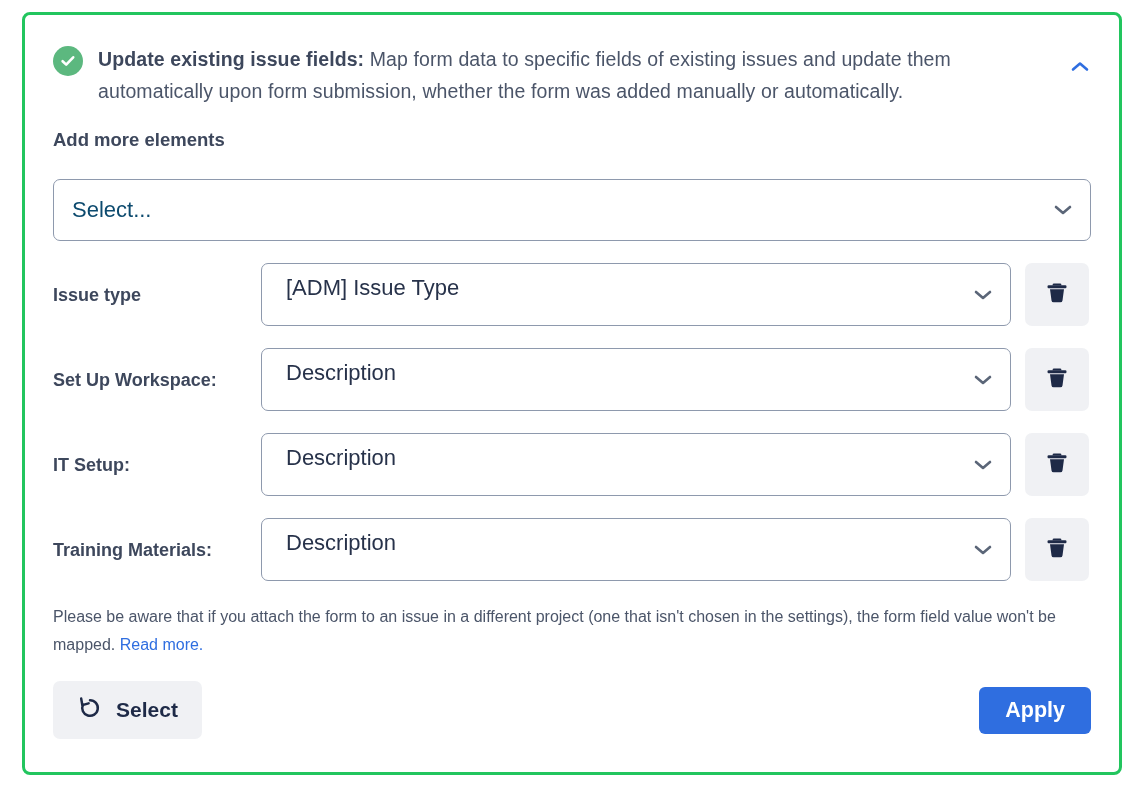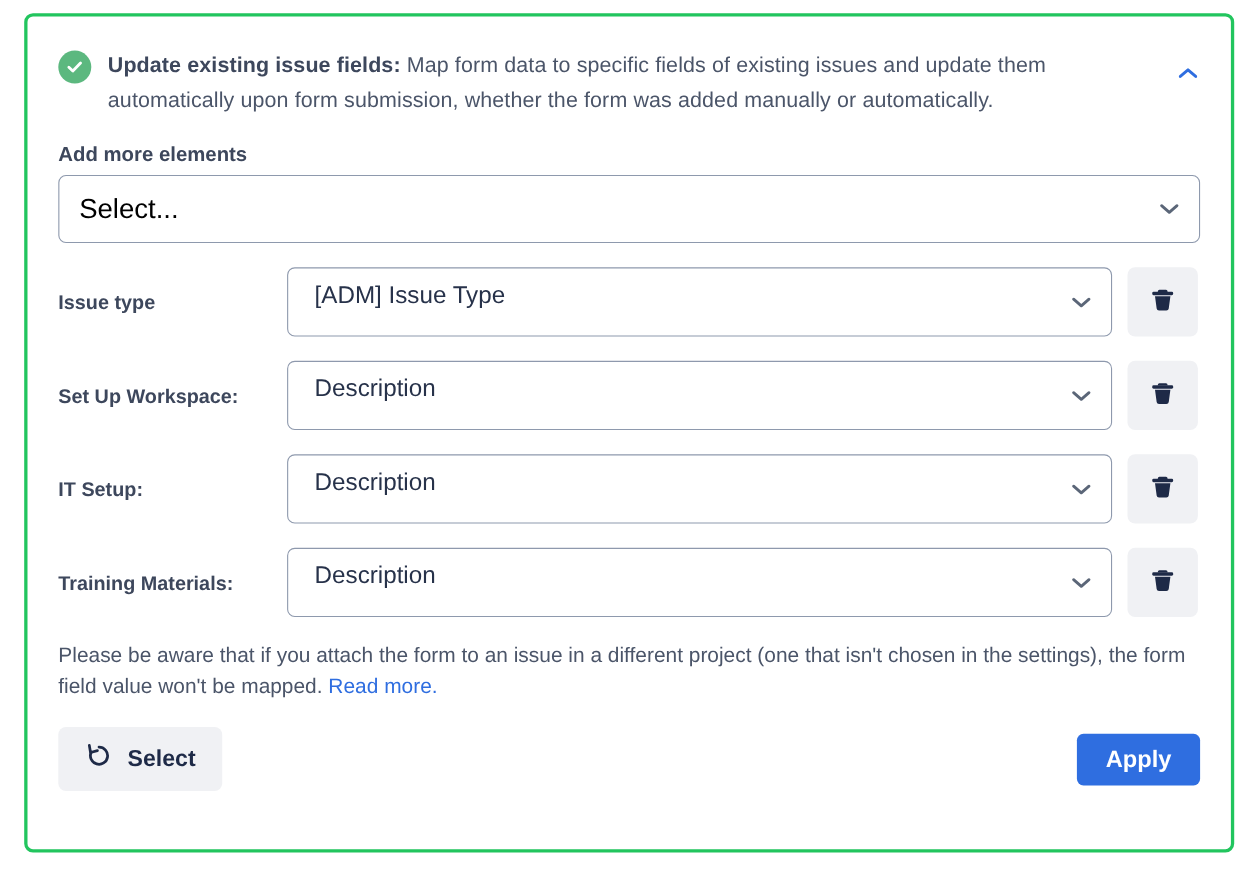--- a/index.html
+++ b/index.html
@@ -80,37 +80,37 @@
   
   .panel-body {
     padding: 0 28px;
     margin-top: 22px;
   }
 
   .section-label {
     font-size: 18.5px;
     font-weight: bold;
     color: #3d475c;
-    margin-bottom: 8px;
+    margin-bottom: 28px;
   }
 
   .select-wide {
     position: relative;
     height: 62px;
     box-sizing: border-box;
     border: 1.6px solid #8e99ad;
     border-radius: 7px;
     background: #ffffff;
     display: flex;
     align-items: center;
     padding: 0 18px;
   }
   .select-wide .placeholder {
-    font-size: 25px;
-    color: #000000;
+    font-size: 22px;
+    color: #0c4a6e;
     text-align: center;
   }
   .select-wide .chev,
   .row-select .chev {
     position: absolute;
     right: 17px;
     top: 50%;
     transform: translateY(-50%);
     display: flex;
     align-items: center;
@@ -166,21 +166,21 @@
     background: #f0f1f4;
     display: flex;
     align-items: center;
     justify-content: center;
     cursor: pointer;
     padding: 0;
   }
 
   
   .note {
-    font-size: 19px;
+    font-size: 16px;
     line-height: 28px;
     color: #4b5569;
     margin-top: 6px;
     max-width: 1040px;
   }
   .note a {
     color: #2f6ee0;
     text-decoration: none;
   }
 

